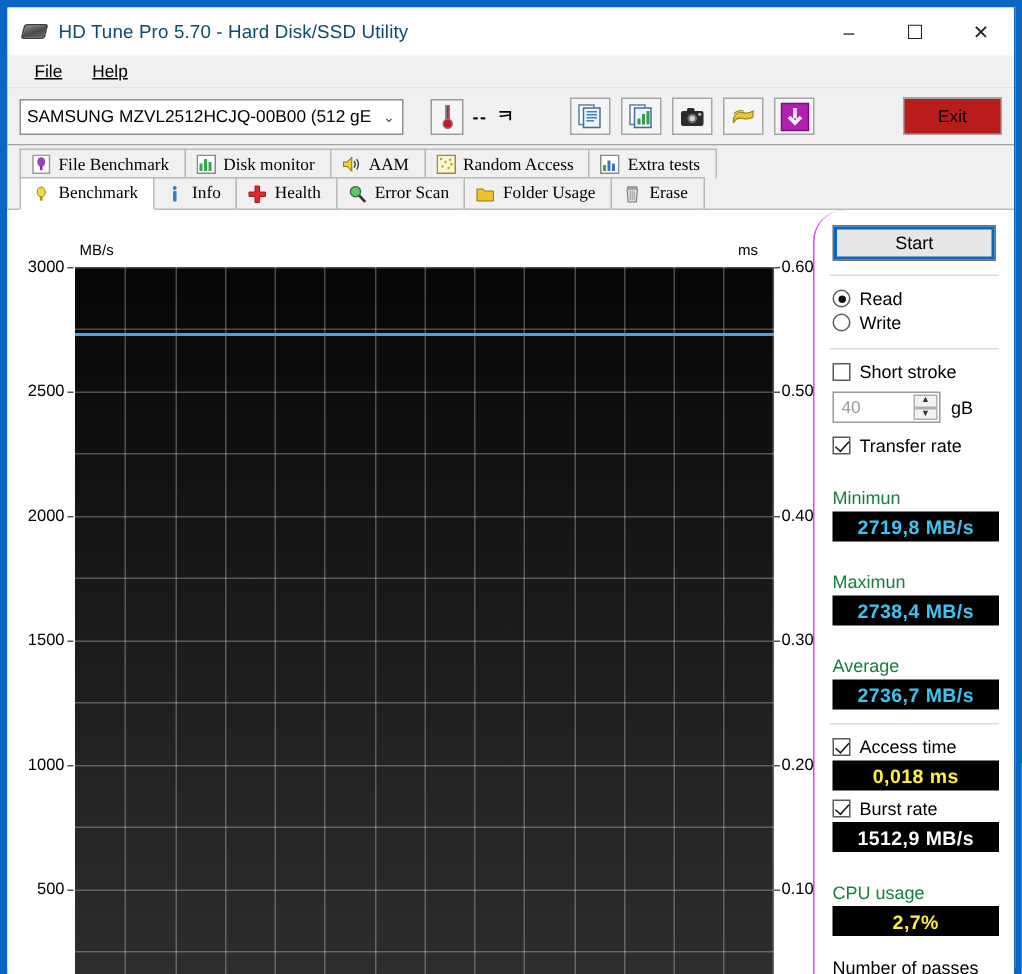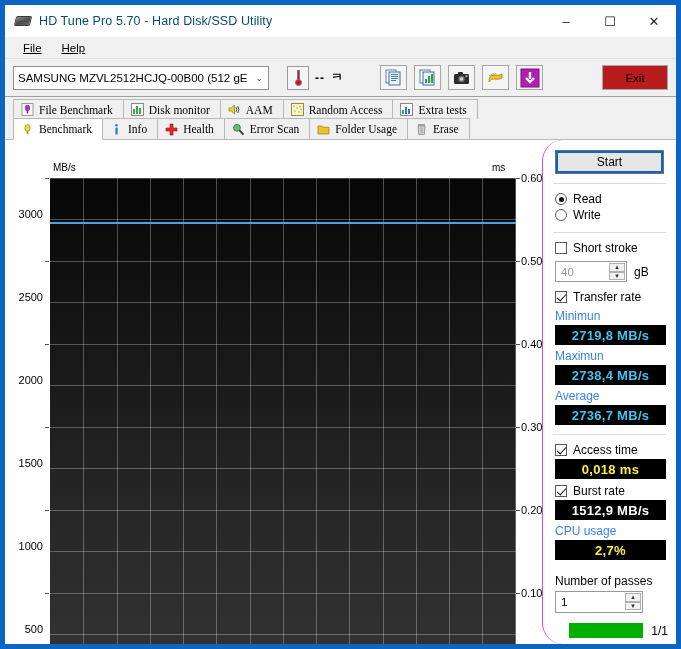--- a/index.html
+++ b/index.html
@@ -203,21 +203,20 @@
   .axis-label {
     position: absolute;
     font-size: 10px; color: #000;
   }
   .ytick {
     position: absolute;
     font-size: 11px; color: #000;
     text-align: right;
     width: 38px;
     transform: translateY(-50%);
-    margin-top: 36px;
   }
   .ytick-r {
     position: absolute;
     font-size: 11px; color: #000;
     text-align: left;
     width: 34px;
     transform: translateY(-50%);
   }
   .tickmark { position: absolute; width: 4px; height: 1px; background: #555; }
 
@@ -286,22 +285,22 @@
     display: flex; flex-direction: column;
   }
   .spin-arrows div {
     flex: 1; border: 1px solid #b0b0b0; background: #f2f2f2;
     display: flex; align-items: center; justify-content: center;
     font-size: 6px; color: #333;
     line-height: 1;
   }
   .unit { font-size: 12px; color: #000; }
   .stat-label {
-    font-size: 12px; color: #3b82f6;
-    padding-left: 4px; margin-top: 4px;
+    font-size: 12px; color: #15803d;
+    padding-left: 4px; margin-top: 20px;
     height: 15px;
   }
   .stat-val {
     height: 20px;
     margin: 1px 2px 0 4px;
     background: #000;
     color: #3fc3ef;
     font-size: 13px;
     font-weight: bold;
     display: flex; align-items: center; justify-content: center;

